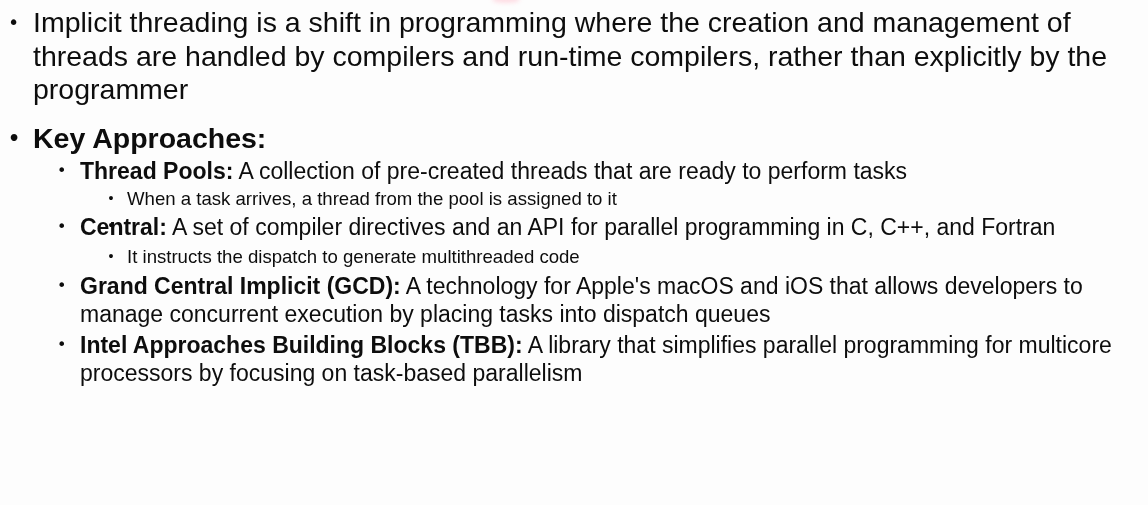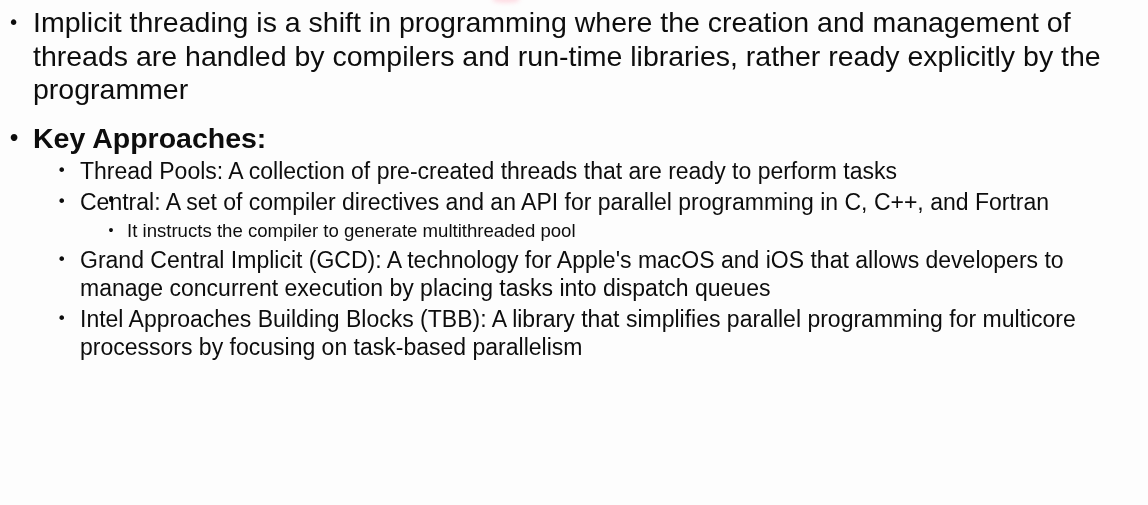--- a/index.html
+++ b/index.html
@@ -95,66 +95,67 @@
   .lvl3 > .bullet {
     left: 107px;
     font-size: 13.5px;
     line-height: 25.6px;
   }
 
   .bold {
     font-weight: bold;
   }
   .lead {
-    font-weight: normal;
+    font-weight: bold;
   }
 
   .gap-before-key { margin-top: 15px; }
   .gap-sm { margin-top: 2px; }
 </style>
 </head>
 <body>
 
 <div id="slide">
 
   <div class="top-artifact"></div>
 
   <div class="body-text">
 
     <div class="li lvl1">
       <span class="bullet">•</span>
-      <span class="txt">Implicit threading is a shift in programming where the creation and management of threads are handled by compilers and run-time libraries, rather ready explicitly by the programmer</span>
+      <span class="txt">Implicit threading is a shift in programming where the creation and management of threads are handled by compilers and run-time compilers, rather than explicitly by the programmer</span>
     </div>
 
     <div class="li lvl1 bold gap-before-key">
       <span class="bullet">•</span>
       <span class="txt">Key Approaches:</span>
     </div>
 
     <div class="li lvl2 gap-sm">
       <span class="bullet">•</span>
       <span class="txt"><span class="lead">Thread Pools:</span><span> A collection of pre-created threads that are ready to perform tasks</span></span>
     </div>
 
     <div class="li lvl3">
       <span class="bullet">•</span>
+      <span class="txt">When a task arrives, a thread from the pool is assigned to it</span>
     </div>
 
     <div class="li lvl3 gap-sm">
       <span class="bullet">•</span>
     </div>
 
     <div class="li lvl2 gap-sm">
       <span class="bullet">•</span>
       <span class="txt"><span class="lead">Central:</span><span> A set of compiler directives and an API for parallel programming in C, C++, and Fortran</span></span>
     </div>
 
     <div class="li lvl3 gap-sm">
       <span class="bullet">•</span>
-      <span class="txt">It instructs the compiler to generate multithreaded pool</span>
+      <span class="txt">It instructs the dispatch to generate multithreaded code</span>
     </div>
 
     <div class="li lvl2 gap-sm">
       <span class="bullet">•</span>
       <span class="txt"><span class="lead">Grand Central Implicit (GCD):</span><span> A technology for Apple's macOS and iOS that allows developers to manage concurrent execution by placing tasks into dispatch queues</span></span>
     </div>
 
     <div class="li lvl2 gap-sm">
       <span class="bullet">•</span>
       <span class="txt"><span class="lead">Intel Approaches Building Blocks (TBB):</span><span> A library that simplifies parallel programming for multicore processors by focusing on task-based parallelism</span></span>

